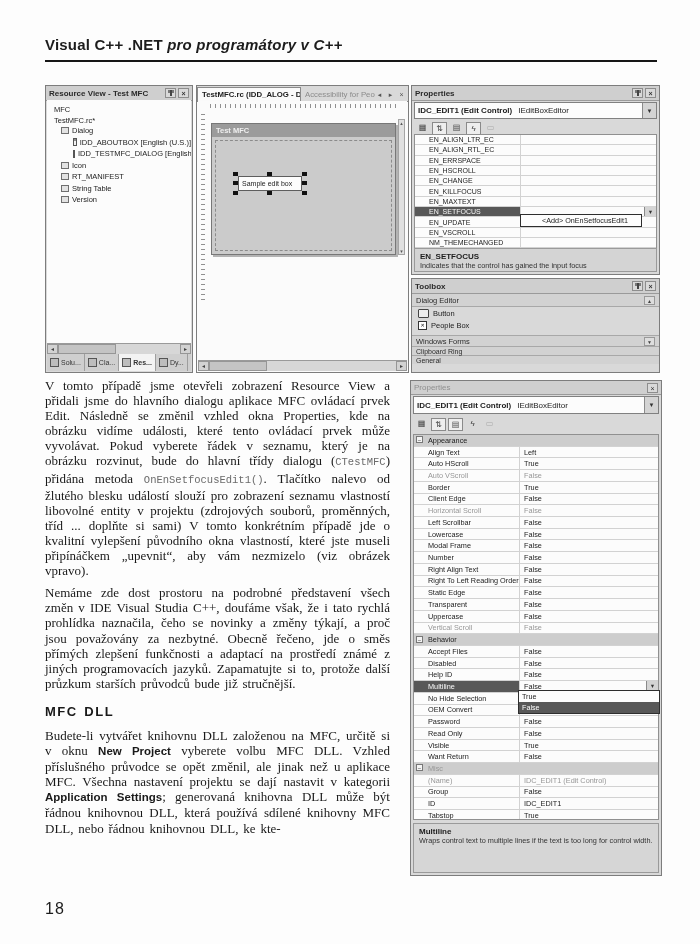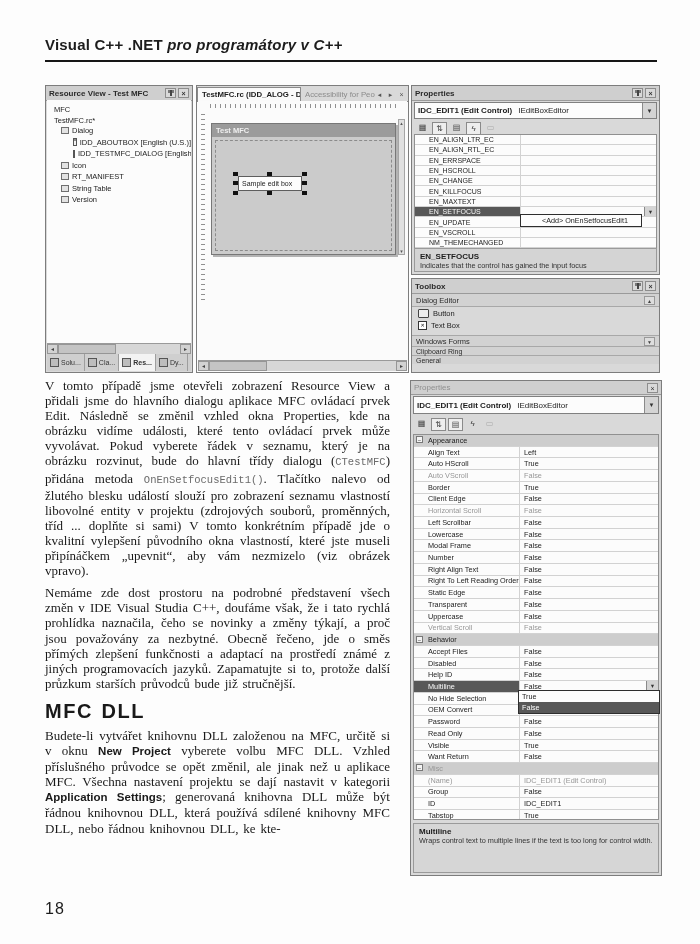--- a/index.html
+++ b/index.html
@@ -10,21 +10,21 @@
   .book-title i{font-style:italic;}
   .head-rule{position:absolute;left:45px;top:60px;width:612px;height:2px;background:#161616;}
   .pagenum{position:absolute;left:45px;top:900px;font-size:16px;font-weight:normal;letter-spacing:1px;}
   
   .bodycol{position:absolute;left:45px;top:378px;width:357px;
            font-family:"Liberation Serif",serif;font-size:13px;line-height:15.1px;
            text-align:justify;word-spacing:1.6px;color:#191919;}
   .bodycol p{margin:0 12px 7px 0;}
   .bodycol .code{font-family:"Liberation Mono",monospace;font-size:10.5px;color:#6b6b6b;word-spacing:0;}
   .bodycol .bold-sans{font-family:"Liberation Sans",sans-serif;font-weight:bold;font-size:11.5px;}
-  .mfc-head{font-family:"Liberation Sans",sans-serif;font-weight:bold;font-size:20px;
+  .mfc-head{font-family:"Liberation Sans",sans-serif;font-weight:bold;font-size:13px;
             letter-spacing:1.5px;margin:13px 0 9px 0;text-align:left;}
   
   .panel{position:absolute;background:#d9d9d9;border:1px solid #7d7d7d;box-sizing:border-box;}
   .ptitle{height:14px;background:#cfcfcf;border-bottom:1px solid #9a9a9a;display:flex;align-items:center;
           padding:0 3px;font-size:8px;font-weight:600;color:#2a2a2a;}
   .ptitle .t{flex:1;overflow:hidden;white-space:nowrap;}
   .winbtn{width:11px;height:10px;border:1px solid #8d8d8d;background:#d9d9d9;font-size:7px;line-height:9px;
           text-align:center;color:#333;margin-left:2px;box-sizing:border-box;}
   .pinbtn{position:relative;}
   .pinbtn::after{content:"";position:absolute;left:4px;top:1px;width:2px;height:6px;background:#444;}
@@ -356,21 +356,21 @@
     <div>
 
 
         <div class="titem">
           <span class="tb-button"></span>
           <span>Button</span>
         </div>
 
         <div class="titem">
           <span class="tb-checkbox"></span>
-          <span>Text Box</span>
+          <span>People Box</span>
         </div>
       </div>
     <div class="cutrow"></div>
     <div class="tgroup" style="height:10px;">
       <span>Windows Forms</span>
       <span class="gbtn">▼</span>
     </div>
     <div class="tgroup" style="height:8px;font-size:7px;">
       <span>Clipboard Ring</span>
     </div>

